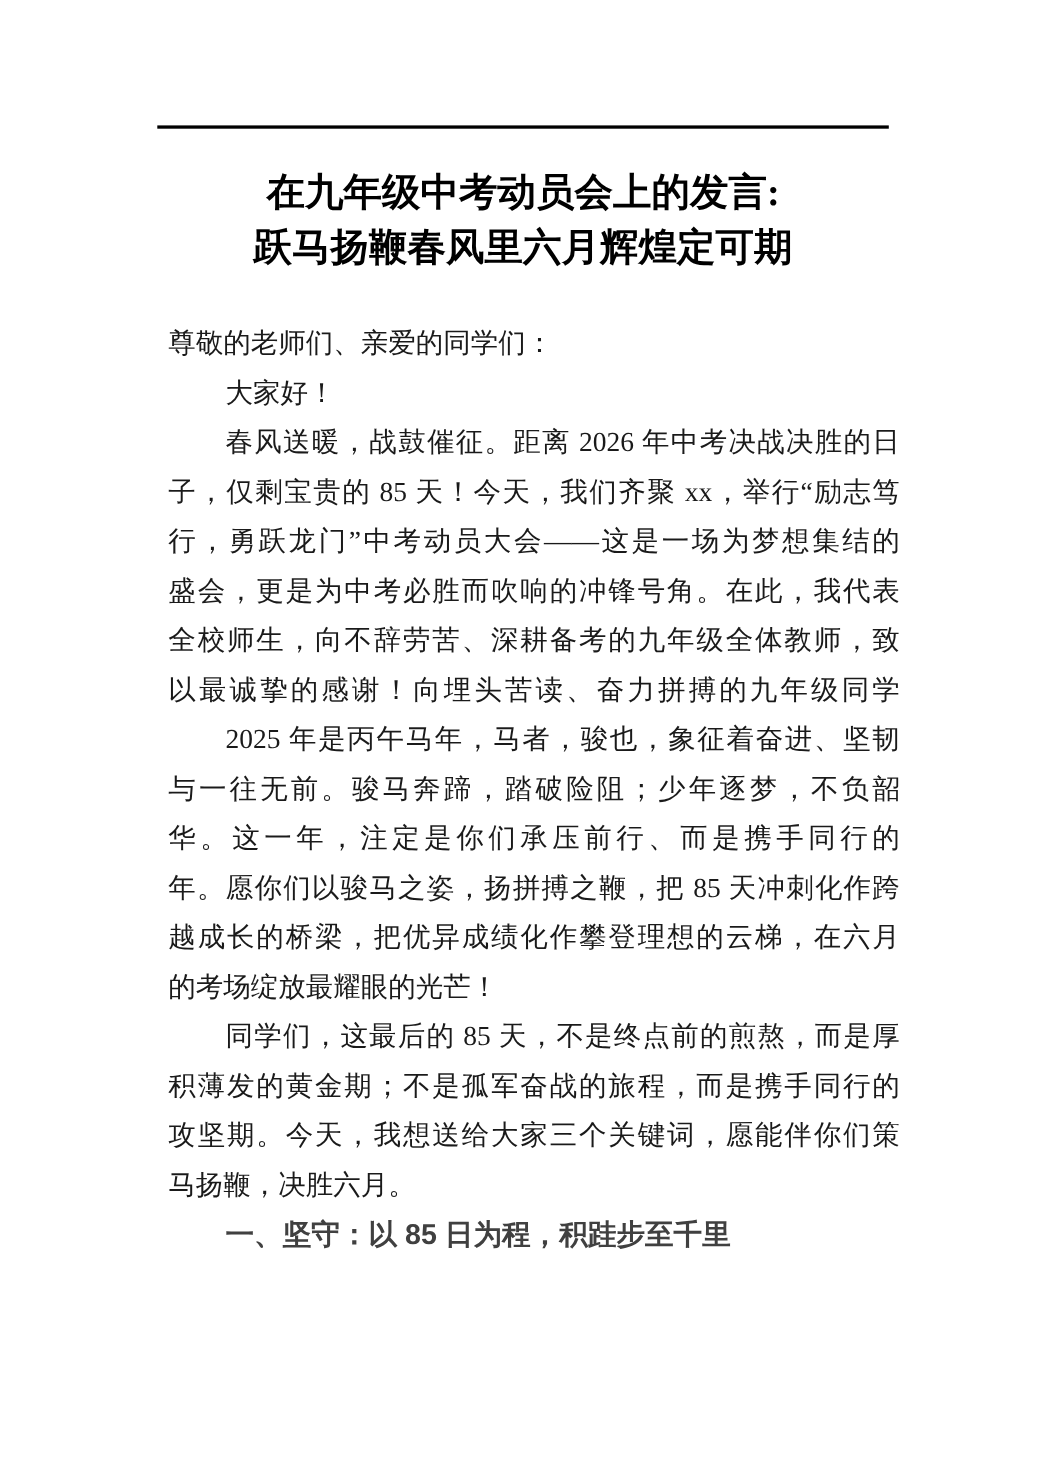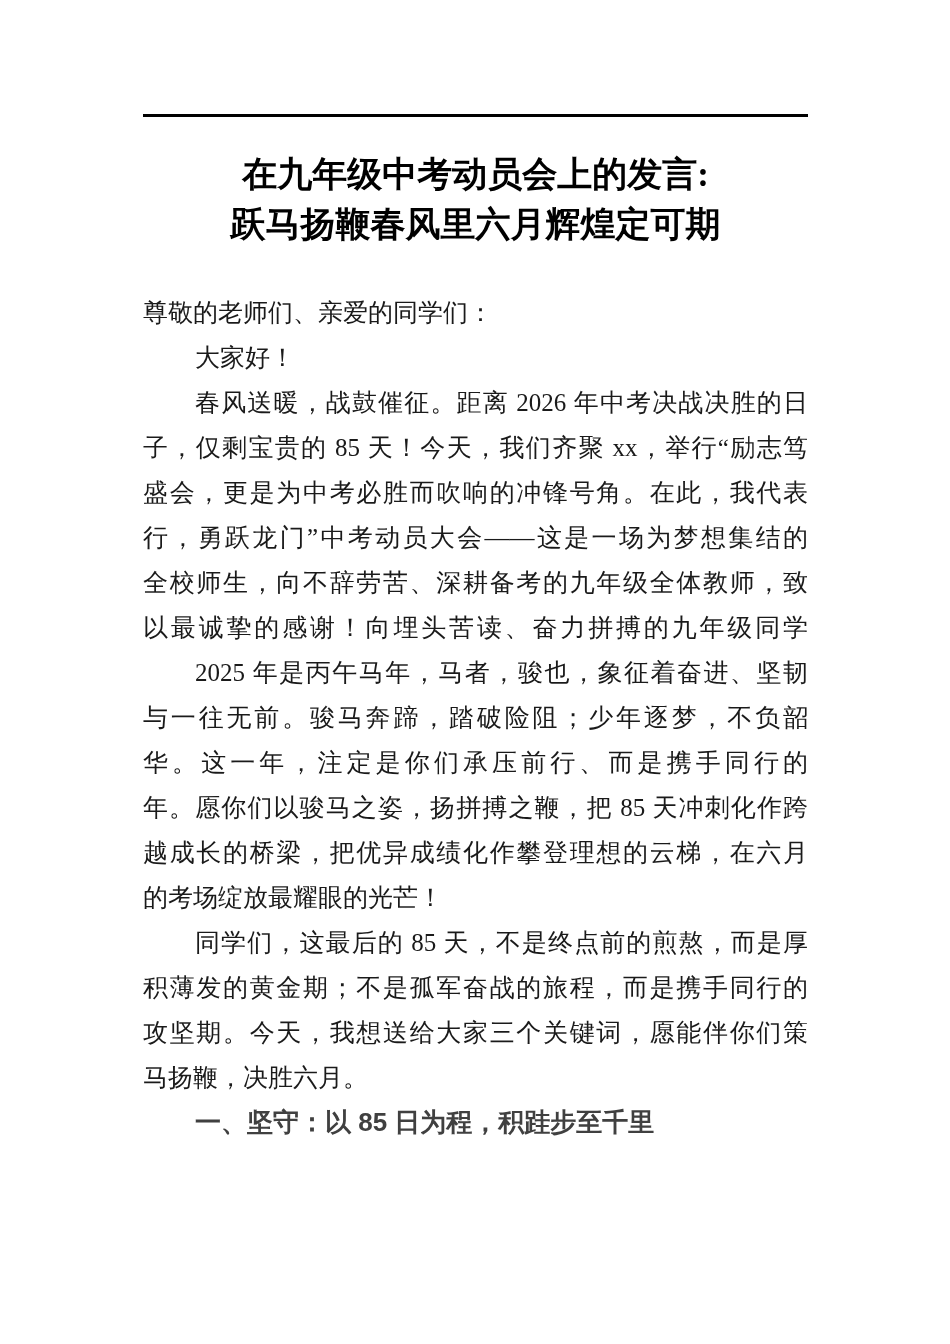--- a/index.html
+++ b/index.html
@@ -38,21 +38,21 @@
     width: 665px;
     text-align: center;
     font-weight: bold;
     font-size: 35px;
     line-height: 50px;
     color: #000000;
     font-family: "Liberation Serif", "DejaVu Serif", serif;
   }
   .doc-body {
     position: absolute;
-    left: 143px;
+    left: 153px;
     top: 290px;
     width: 665px;
     font-size: 25px;
     line-height: 45px;
     color: #1a1a1a;
   }
   .line {
     height: 45px;
     white-space: nowrap;
   }
@@ -82,22 +82,22 @@
   <div class="doc-title">
     <div class="title-line">在九年级中考动员会上的发言:</div>
     <div class="title-line">跃马扬鞭春风里六月辉煌定可期</div>
   </div>
 
   <div class="doc-body">
     <div class="line">尊敬的老师们、亲爱的同学们：</div>
     <div class="line indent">大家好！</div>
     <div class="line indent fill">春风送暖，战鼓催征。距离 2026 年中考决战决胜的日</div>
     <div class="line fill">子，仅剩宝贵的 85 天！今天，我们齐聚 xx，举行“励志笃</div>
+    <div class="line fill">行，勇跃龙门”中考动员大会——这是一场为梦想集结的</div>
     <div class="line fill">盛会，更是为中考必胜而吹响的冲锋号角。在此，我代表</div>
-    <div class="line fill">行，勇跃龙门”中考动员大会——这是一场为梦想集结的</div>
     <div class="line fill">全校师生，向不辞劳苦、深耕备考的九年级全体教师，致</div>
     <div class="line fill">以最诚挚的感谢！向埋头苦读、奋力拼搏的九年级同学</div>
     <div class="line indent fill">2025 年是丙午马年，马者，骏也，象征着奋进、坚韧</div>
     <div class="line fill">与一往无前。骏马奔蹄，踏破险阻；少年逐梦，不负韶</div>
     <div class="line fill">华。这一年，注定是你们承压前行、而是携手同行的</div>
     <div class="line fill">年。愿你们以骏马之姿，扬拼搏之鞭，把 85 天冲刺化作跨</div>
     <div class="line fill">越成长的桥梁，把优异成绩化作攀登理想的云梯，在六月</div>
     <div class="line">的考场绽放最耀眼的光芒！</div>
     <div class="line indent fill">同学们，这最后的 85 天，不是终点前的煎熬，而是厚</div>
     <div class="line fill">积薄发的黄金期；不是孤军奋战的旅程，而是携手同行的</div>

